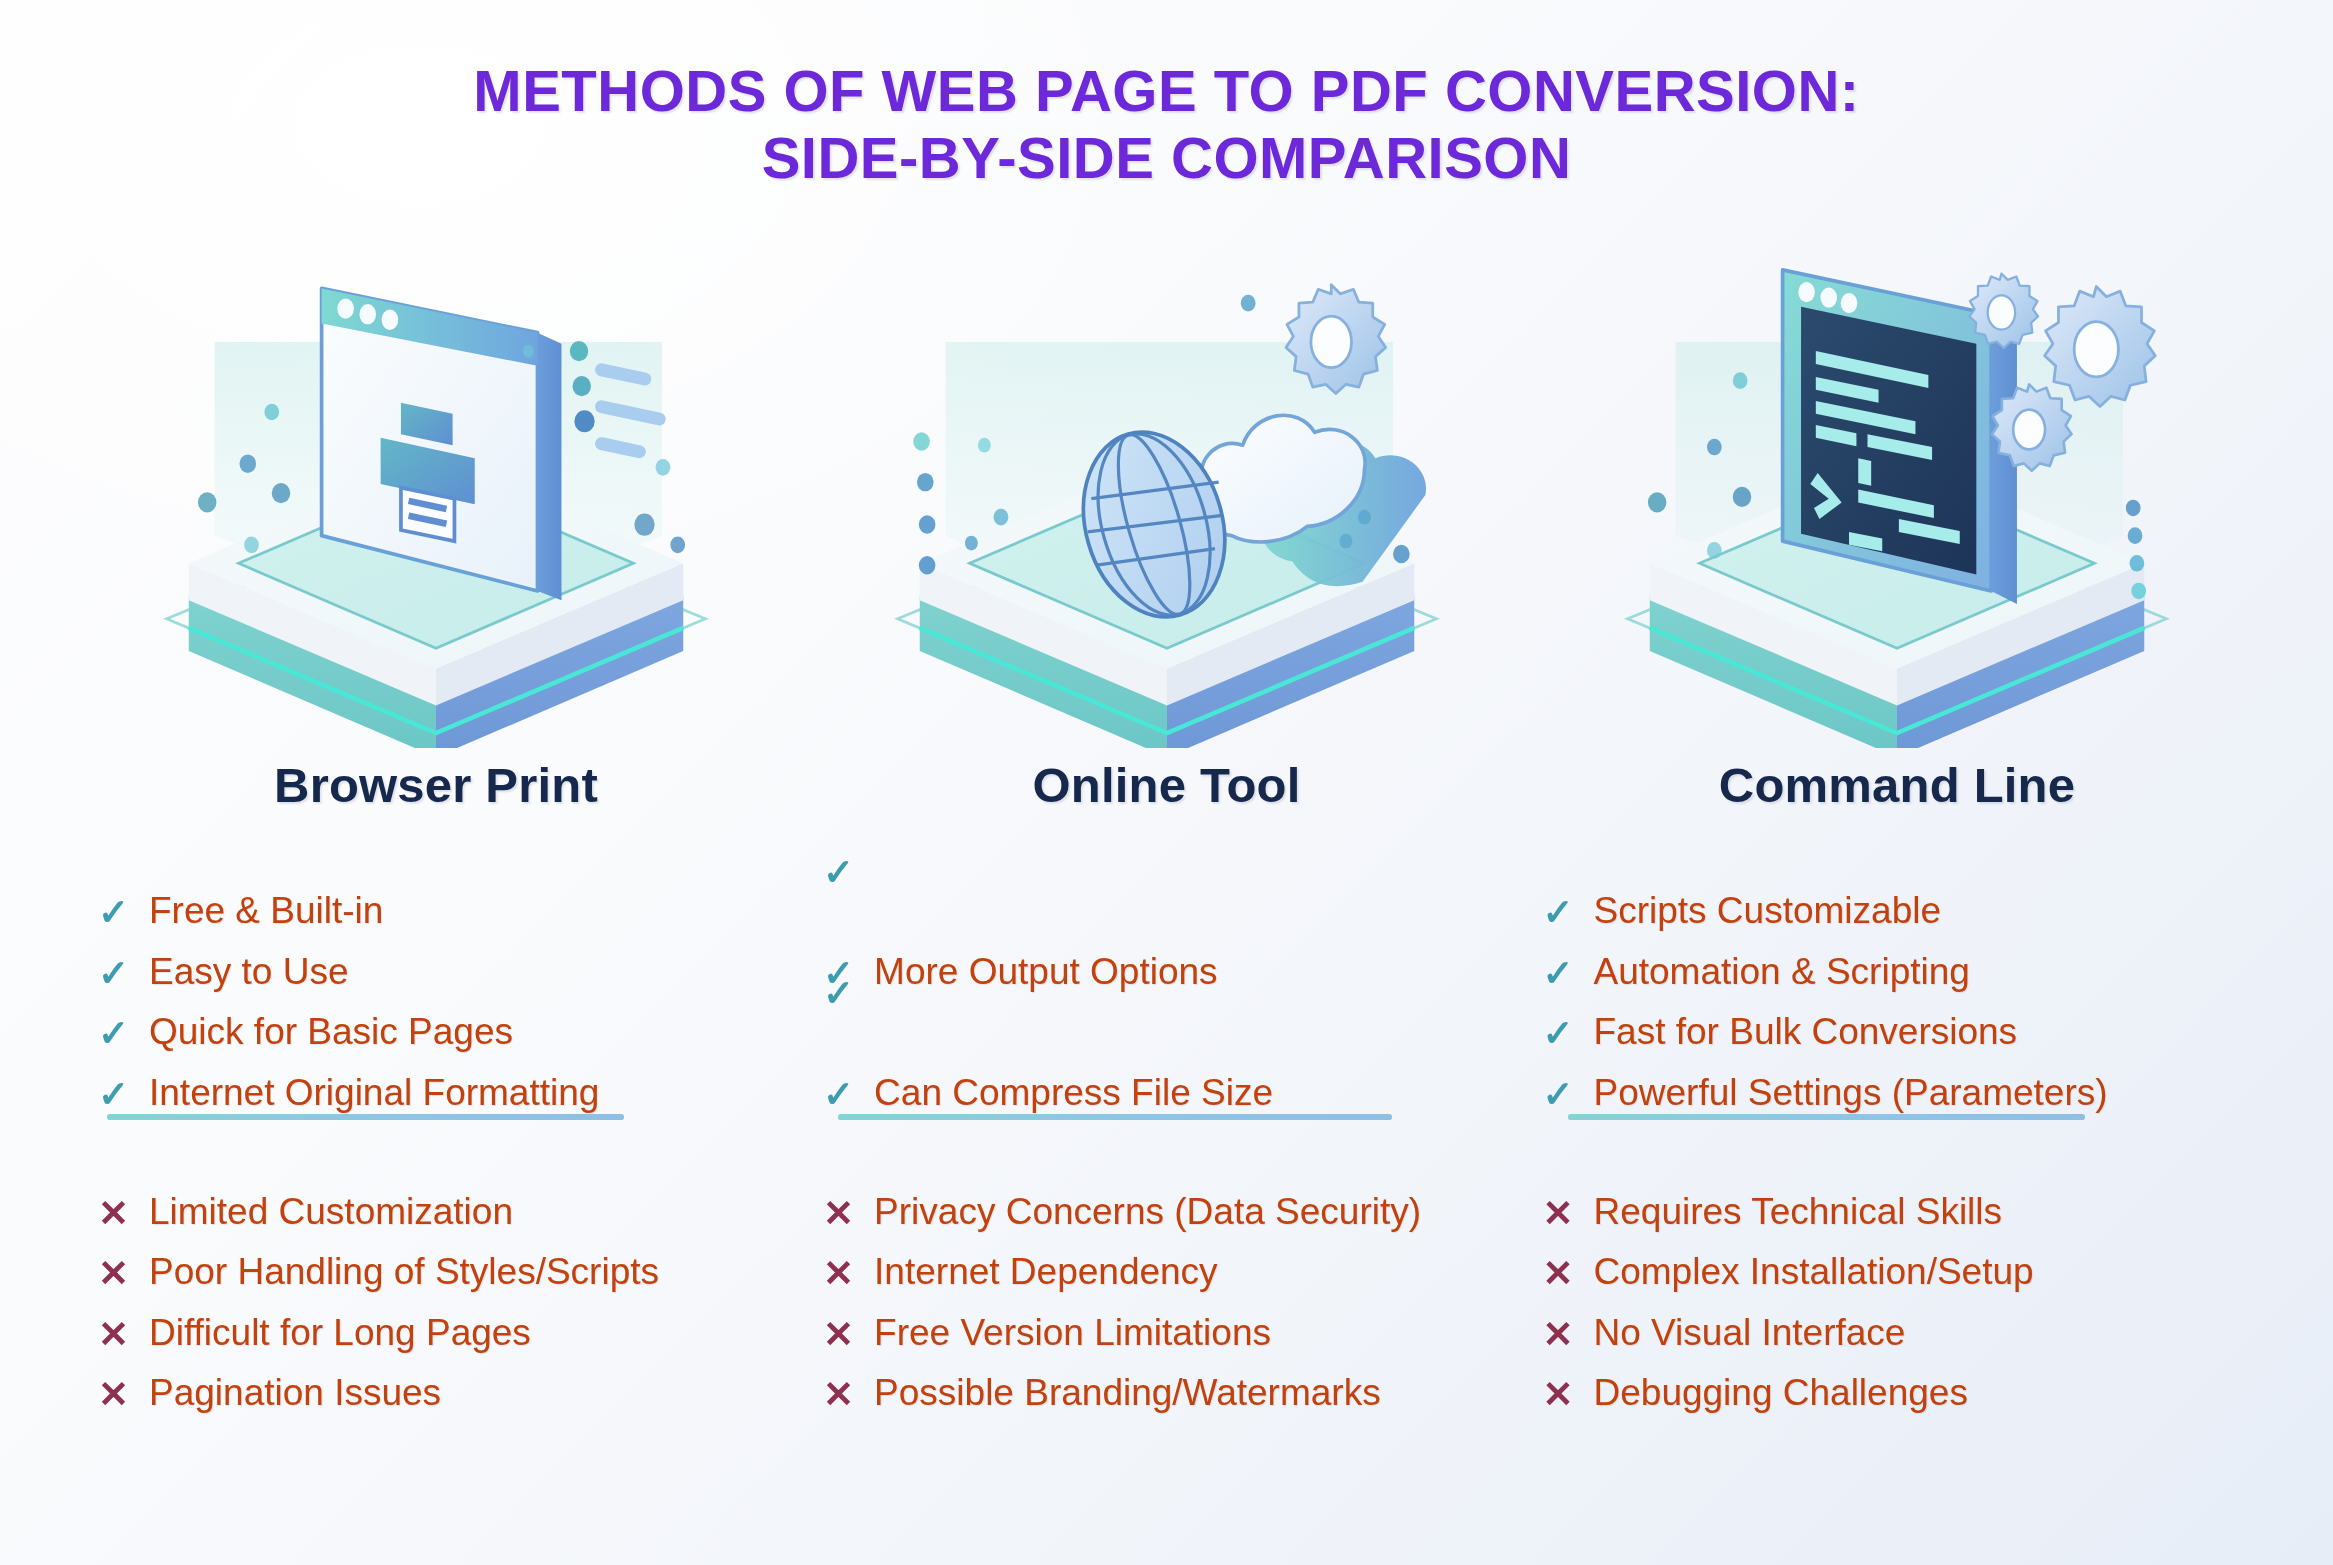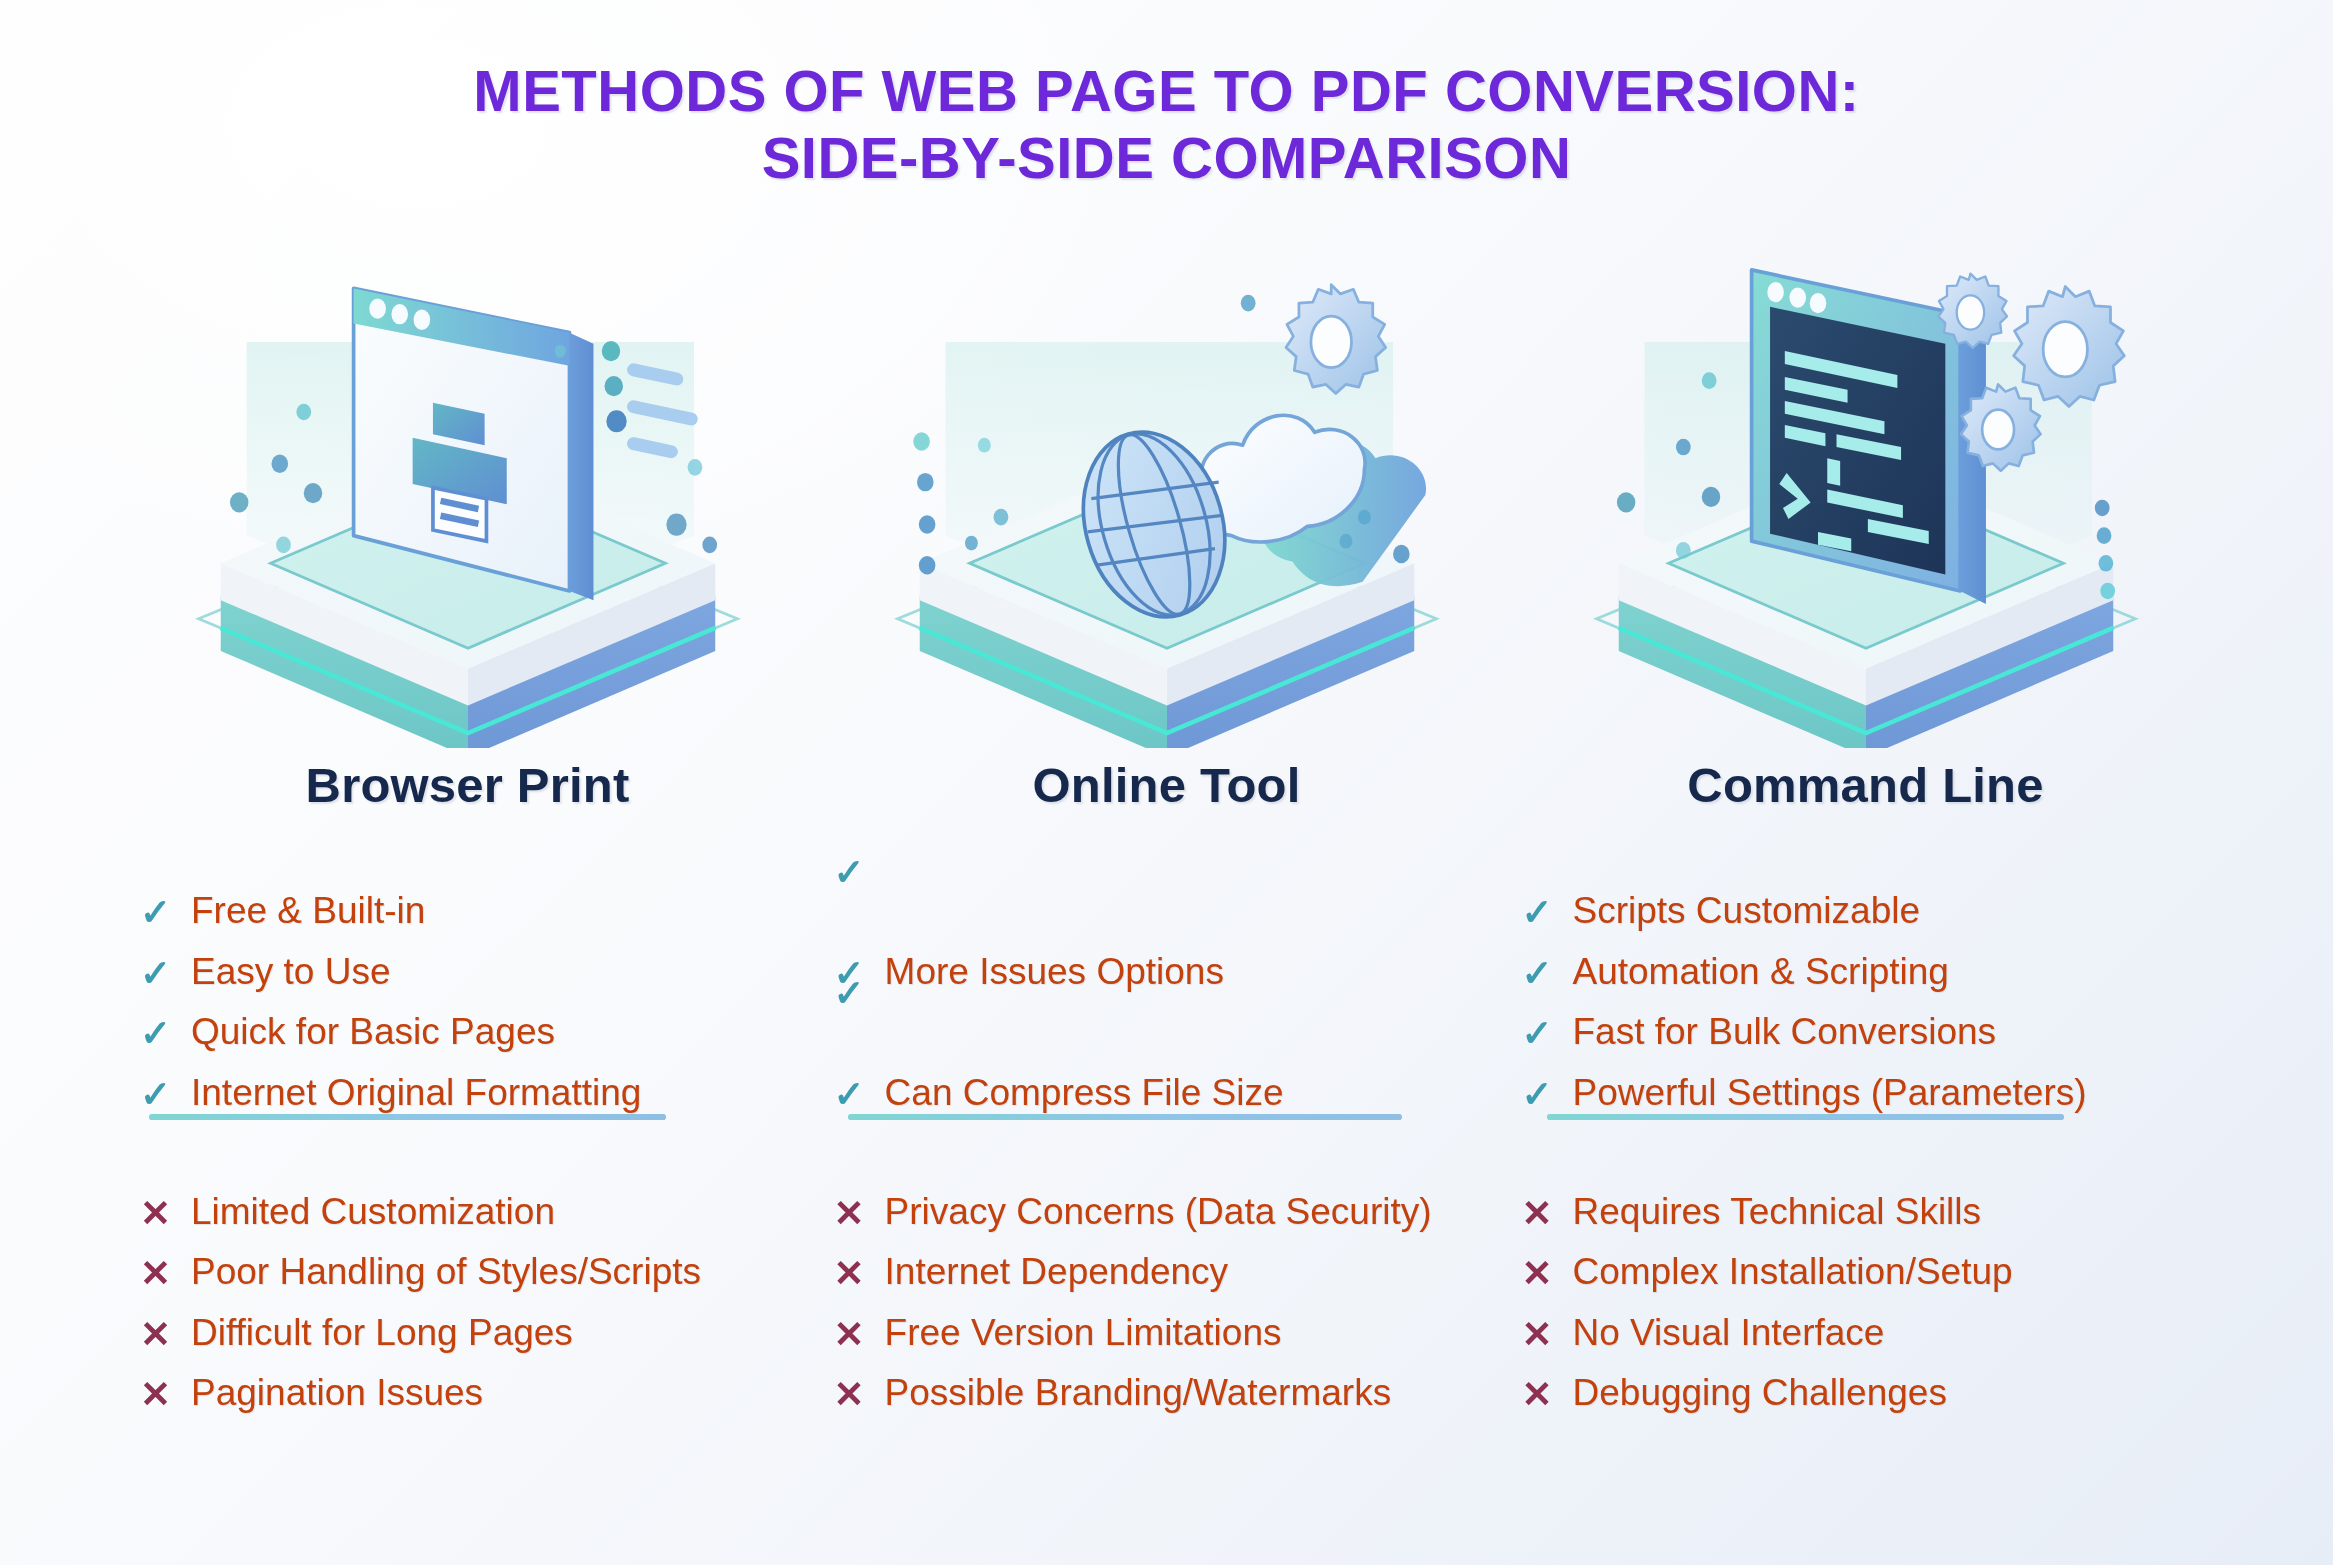--- a/index.html
+++ b/index.html
@@ -29,21 +29,21 @@
     line-height:1.16;
     text-shadow:1.8px 1.8px 1.8px rgba(120,130,150,0.22);
   }
 
   
   .columns{
     position:absolute;
     top:231px; left:0; right:0;
     display:flex;
     justify-content:space-between;
-    padding:0 118px;
+    padding:0 76px;
   }
   .col{
     width:720px;
     display:flex;
     flex-direction:column;
     align-items:center;
   }
 
   
   .illus{
@@ -351,21 +351,21 @@
     </div>
 
     <div class="col-heading">Online Tool</div>
 
     <div class="list-block">
       <div class="li">
           <span class="mark check">✓</span>
         </div>
       <div class="li">
           <span class="mark check">✓</span>
-          <span class="li-text">More Issues Options</span>
+          <span class="li-text">More Output Options</span>
         </div>
       <div class="li">
           <span class="mark check">✓</span>
         </div>
       <div class="li">
           <span class="mark check">✓</span>
           <span class="li-text">Can Compress File Size</span>
         </div>
     </div>
 

